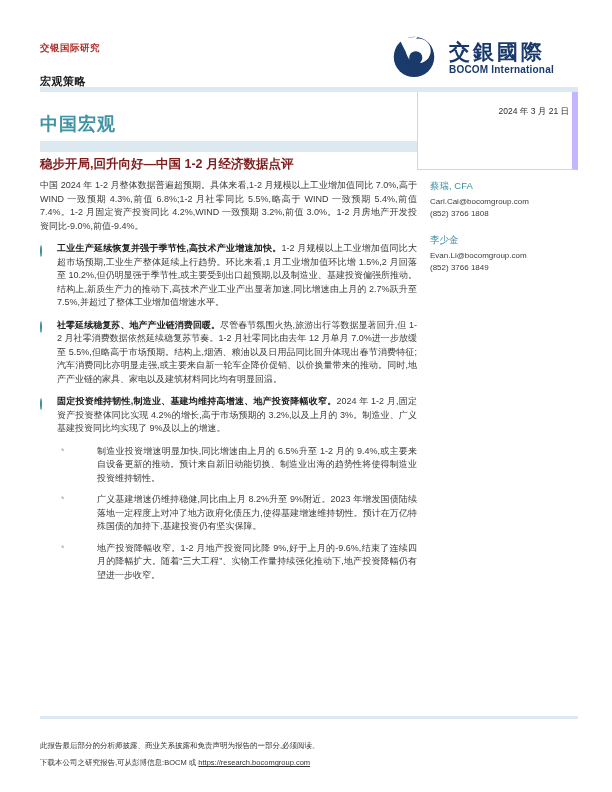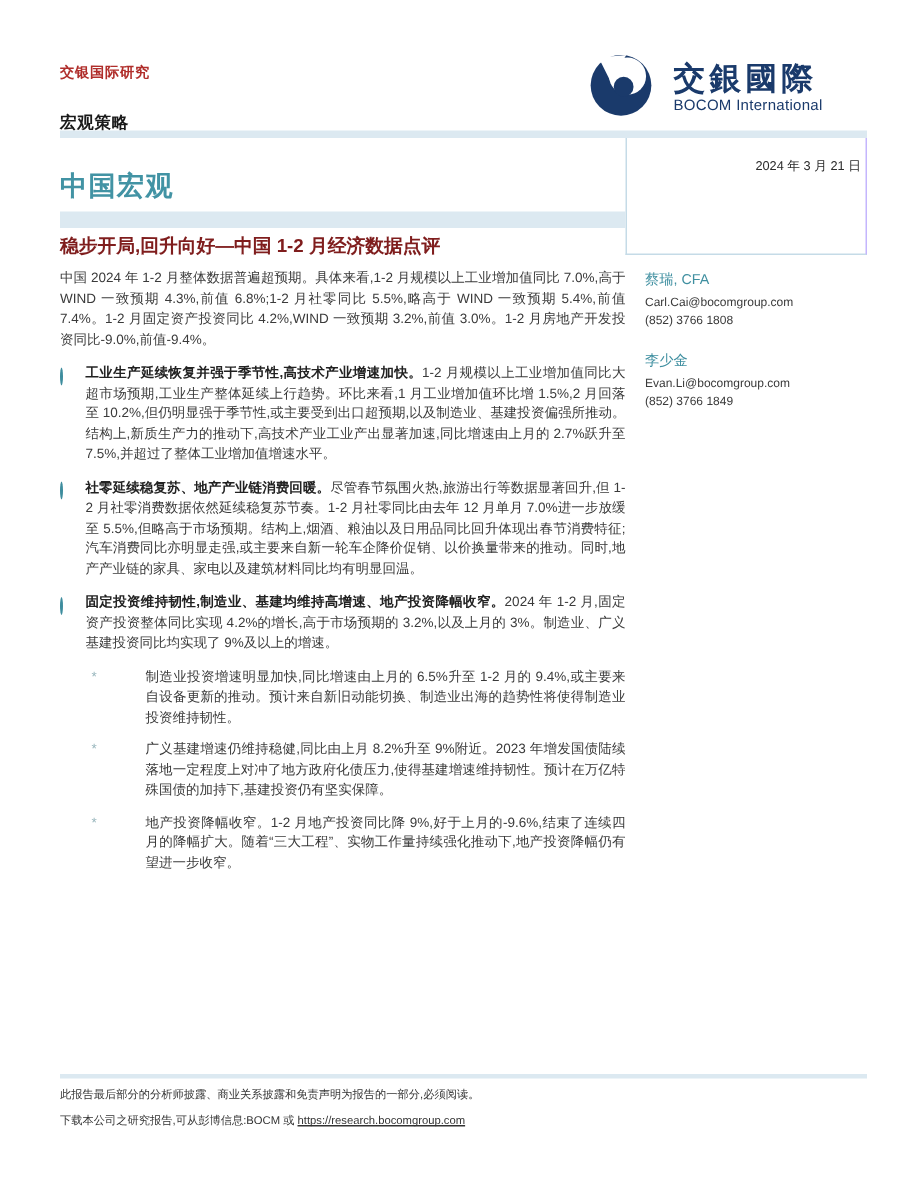--- a/index.html
+++ b/index.html
@@ -7,25 +7,25 @@
     position:relative;width:612px;height:792px;background:#ffffff;margin:0 auto;
     font-family:"Liberation Sans","DejaVu Sans",sans-serif;color:#3a3a3a;overflow:hidden;padding-left:44px;
   }
   
   .hdr-left{position:absolute;left:40px;top:42px;}
   .hdr-org{font-size:9.5px;font-weight:bold;color:#b02e2b;letter-spacing:.5px;margin-bottom:4px;}
   .hdr-cat{font-size:11px;font-weight:bold;color:#1a1a1a;letter-spacing:.5px;margin-top:19px;}
   .logo{position:absolute;left:392px;top:34px;display:flex;align-items:center;gap:13px;}
   .logo-txt{display:flex;flex-direction:column;line-height:1;}
   .logo-cn{font-size:21px;font-weight:bold;color:#1a3a6b;letter-spacing:3px;}
-  .logo-en{font-size:10px;font-weight:normal;color:#1a3a6b;margin-top:3px;letter-spacing:.2px;}
+  .logo-en{font-size:10px;font-weight:bold;color:#1a3a6b;margin-top:3px;letter-spacing:.2px;}
   
   .band1{position:absolute;left:40px;top:87px;width:538px;height:5px;background:#dce9f1;}
   .datebox{position:absolute;left:417px;top:92px;width:161px;height:78px;
-    border-left:1px solid #c5dbe7;border-right:1px solid #c4b5fd;border-bottom:1px solid #c5dbe7;
+    border-left:1px solid #c5dbe7;border-right:6px solid #c4b5fd;border-bottom:1px solid #c5dbe7;
     box-sizing:border-box;text-align:right;padding:8px 3px 0 0;}
   .date{font-size:8.5px;color:#2b2b2b;}
   .sec-title{position:absolute;left:40px;top:112px;font-size:18px;font-weight:bold;color:#4293a4;letter-spacing:1px;}
   .band2{position:absolute;left:40px;top:141px;width:377px;height:11px;background:#dce9f1;}
   .headline{position:absolute;left:40px;top:156px;width:520px;font-size:12.5px;font-weight:bold;color:#7f1d1d;}
   
   .main{position:absolute;left:40px;top:179px;width:377px;font-size:9px;line-height:1.5;text-align:justify;}
   .main p{margin:0 0 9px 0;}
   .bullet{display:flex;margin-bottom:9px;}
   .b-icon-col{width:17px;flex:none;padding-top:2.5px;}
@@ -36,21 +36,21 @@
   .sub{display:flex;margin:0 0 8px 21px;}
   .s-icon-col{width:17px;flex:none;color:#94b3ba;font-size:9px;line-height:13px;}
   .s-text{flex:1;margin-left:19px;}
   
   .sidebar{position:absolute;left:430px;top:180px;width:148px;}
   .analyst{margin-bottom:13px;}
   .a-name{font-size:9.5px;font-weight:normal;color:#3f8fa0;margin-bottom:3px;}
   .a-line{font-size:8px;color:#3a3a3a;line-height:1.55;}
   
   .f-rule{position:absolute;left:40px;top:716px;width:538px;height:3px;background:#dce9f1;}
-  .footer{position:absolute;left:40px;top:724px;width:538px;font-size:7.5px;color:#333;}
+  .footer{position:absolute;left:40px;top:740px;width:538px;font-size:7.5px;color:#333;}
   .footer .f-line{margin-bottom:6px;line-height:1.5;}
   .f-url{color:#333;text-decoration:underline;}
 </style>
 </head>
 <body>
 
 <div class="page">
 
   <div class="hdr-left">
     <div class="hdr-org">交银国际研究</div>

